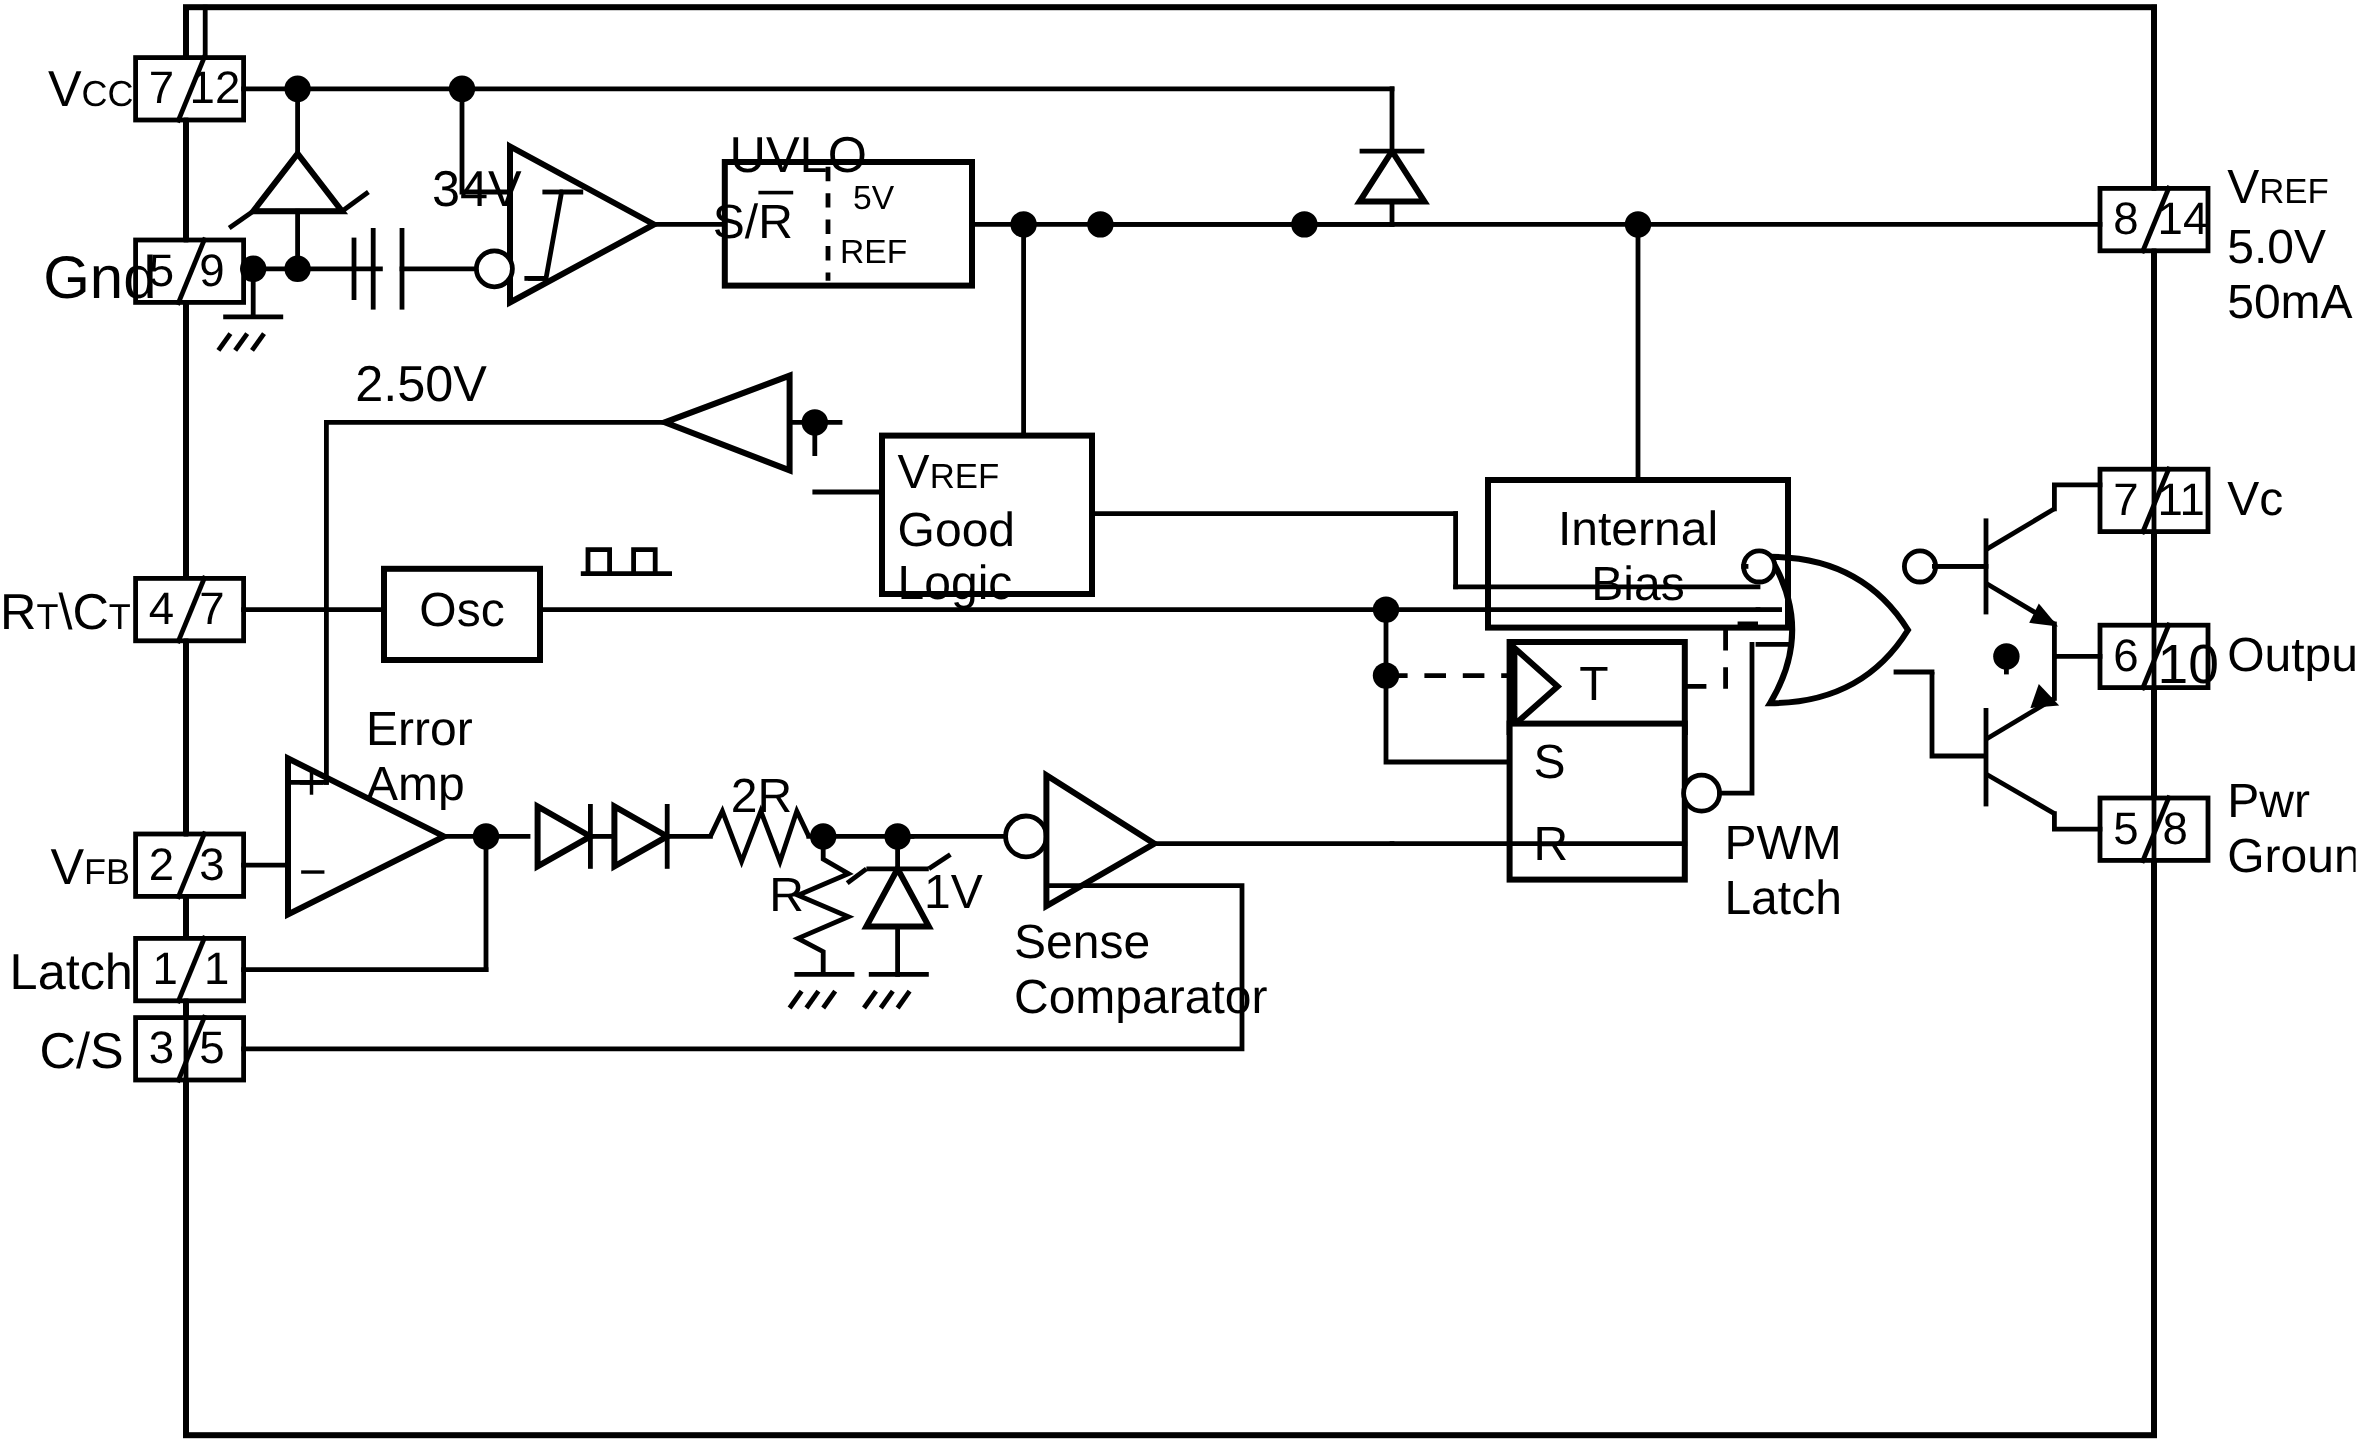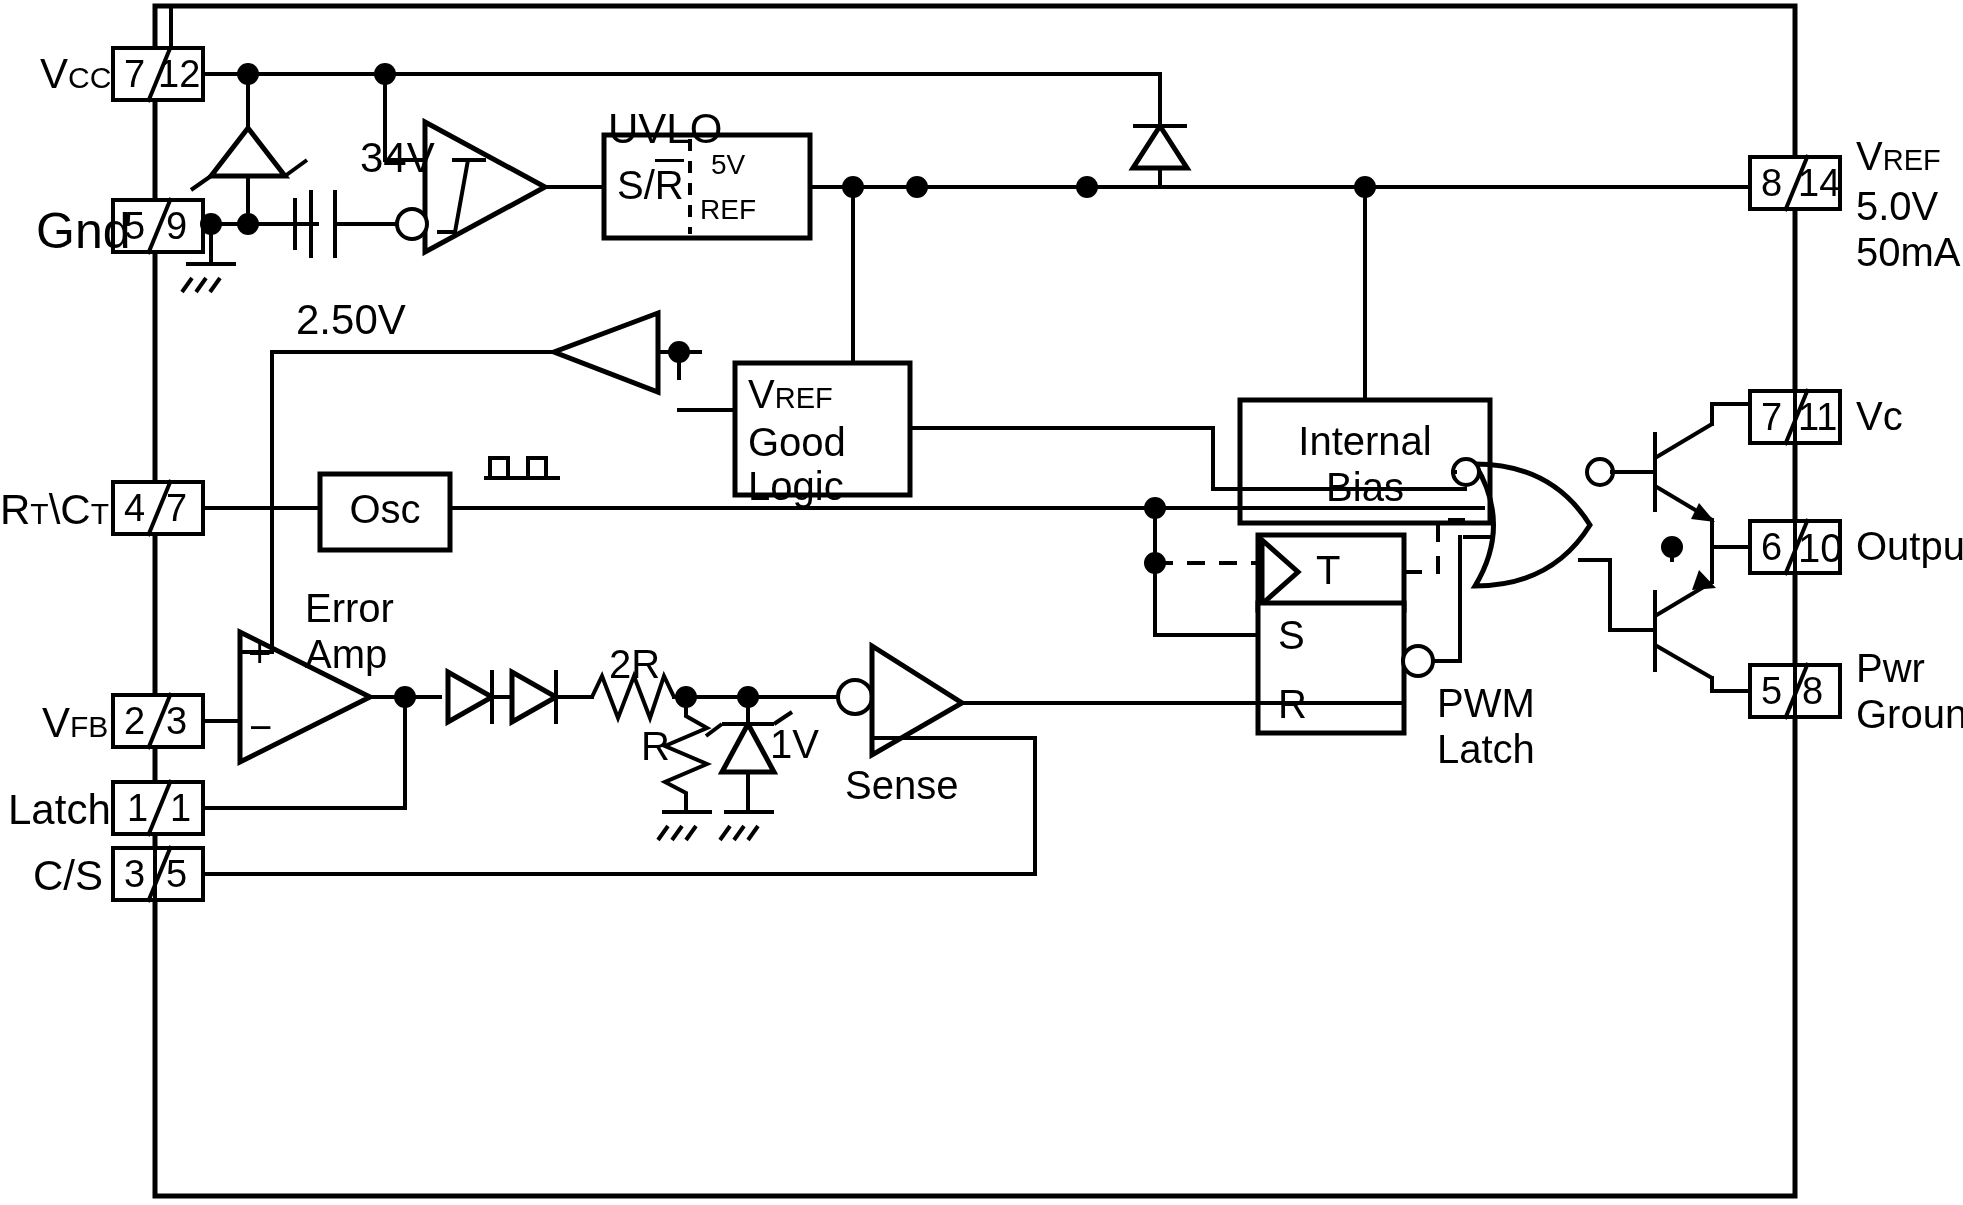--- a/index.html
+++ b/index.html
@@ -333,34 +333,34 @@
   <div><span>V</span><span style="font-size:29px;">REF</span></div>
   <div>5.0V</div>
   <div>50mA</div>
 </div>
 
 <div style="position:absolute;left:1761px;top:396px;font-size:38px;">7</div>
 <div style="position:absolute;left:1798px;top:396px;font-size:38px;">11</div>
 <div style="position:absolute;left:1856px;top:394px;font-size:40px;">Vc</div>
 
 <div style="position:absolute;left:1761px;top:526px;font-size:38px;">6</div>
-<div style="position:absolute;left:1798px;top:526px;font-size:40px;">10</div>
+<div style="position:absolute;left:1798px;top:526px;font-size:46px;">10</div>
 <div style="position:absolute;left:1856px;top:524px;font-size:40px;">Output</div>
 
 <div style="position:absolute;left:1761px;top:670px;font-size:38px;">5</div>
 <div style="position:absolute;left:1802px;top:670px;font-size:38px;">8</div>
 <div style="position:absolute;left:1856px;top:645px;font-size:40px;line-height:46px;">
   <div>Pwr</div>
   <div>Ground</div>
 </div>
 
 <div style="position:absolute;left:360px;top:134px;font-size:42px;">34V</div>
 <div style="position:absolute;left:608px;top:105px;font-size:42px;">UVLO</div>
 
-<div style="position:absolute;left:617px;top:163px;font-size:40px;text-align:right;">
+<div style="position:absolute;left:594px;top:163px;font-size:40px;text-align:right;">
   <span>S/</span><span style="border-top:3px solid #000;padding-top:1px;">R</span>
 </div>
 <div style="position:absolute;left:678px;top:142px;font-size:28px;line-height:45px;text-align:center;width:100px;">
   <div>5V</div>
   <div>REF</div>
 </div>
 
 <div style="position:absolute;left:296px;top:296px;font-size:42px;">2.50V</div>
 
 <div style="position:absolute;left:748px;top:372px;font-size:40px;line-height:44px;">
@@ -390,15 +390,16 @@
 </div>
 <div style="position:absolute;left:248px;top:631px;font-size:40px;">+</div>
 <div style="position:absolute;left:249px;top:705px;font-size:40px;">−</div>
 
 <div style="position:absolute;left:609px;top:642px;font-size:40px;">2R</div>
 <div style="position:absolute;left:641px;top:724px;font-size:40px;">R</div>
 <div style="position:absolute;left:770px;top:722px;font-size:40px;">1V</div>
 
 <div style="position:absolute;left:845px;top:762px;font-size:40px;line-height:46px;">
   <div>Sense</div>
+  <div>Comparator</div>
 </div>
 
 </div>
 
 </body></html>

